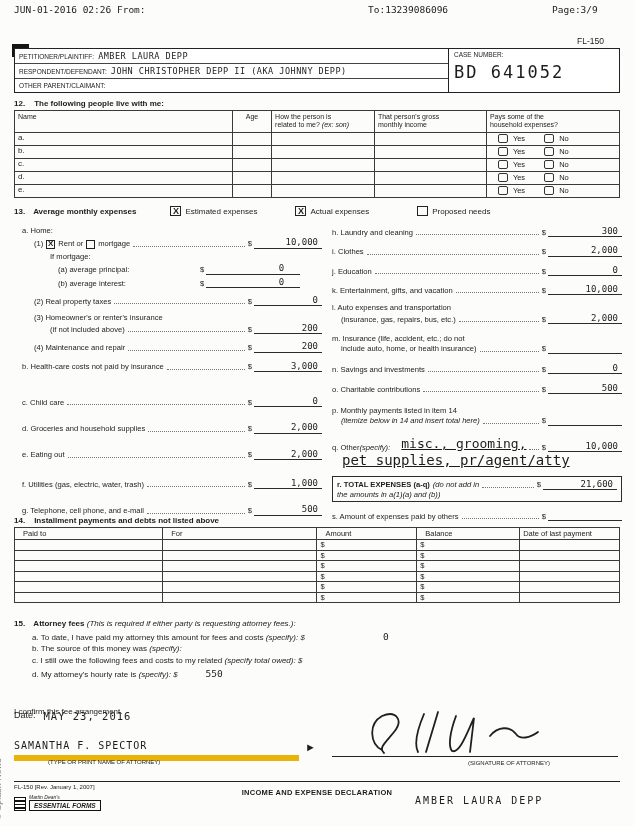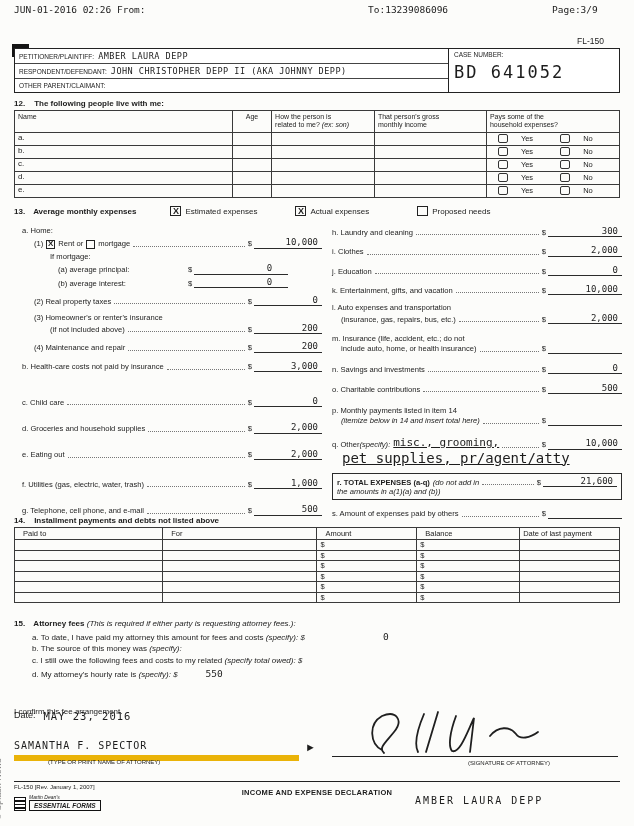--- a/index.html
+++ b/index.html
@@ -28,42 +28,42 @@
   .case-lbl{font-size:6.5px}
   .case-val{font-family:"DejaVu Sans Mono",monospace;font-size:17px;letter-spacing:2px;margin-top:4px}
 
   
   .item12{position:absolute;top:99px;left:14px;right:14px;font-size:8px}
   .ittl{display:flex;gap:9px;align-items:baseline}
   .t12{width:100%;border-collapse:collapse;margin-top:2px;border:1.3px solid #222}
   .t12 th,.t12 td{border:1px solid #3a3a3a;font-weight:normal;vertical-align:top;text-align:left}
   .t12 th{font-size:7px;line-height:1.2;padding:2px 3px}
   .t12 td{font-size:8px;height:13px;padding:0 3px}
-  .yn{display:flex;align-items:center;gap:13px;padding:1px 4px 0 8px;font-size:7.5px}
+  .yn{display:flex;align-items:center;gap:5px;padding:1px 4px 0 8px;font-size:7.5px}
   .cbx{display:inline-flex;width:10px;height:9px;border:1px solid #333;border-radius:2px;
        align-items:center;justify-content:center;font-size:8px;font-weight:bold;line-height:1;flex:none}
   .gap14{margin-left:14px}
 
   
   .item13h{position:absolute;top:206px;left:14px;right:14px;display:flex;align-items:center;font-size:8px}
   .item13h .ck{margin-left:34px;display:flex;align-items:center;gap:4px}
   .cbl{display:inline-flex;width:11px;height:10px;border:1.3px solid #222;align-items:center;
        justify-content:center;font-size:9px;font-weight:bold;line-height:1;flex:none}
 
   .expenses{position:absolute;top:226px;left:22px;right:12px;display:flex;font-size:7.6px;line-height:1.25}
   .ecl{width:300px;flex:none}
   .ecr{flex:1;padding-left:10px}
   .xr{display:flex;align-items:flex-end}
   .ldr{flex:1;border-bottom:1px dotted #777;margin:0 3px 2px 3px;min-width:6px}
   .cur{margin-right:2px}
   .vl{width:68px;flex:none;border-bottom:1px solid #2b2b2b;text-align:right;padding:0 4px 0 0;
       font-family:"DejaVu Sans Mono",monospace;font-size:9px;line-height:1.15;min-height:10px}
   .ecr .vl{width:74px}
   .i1{padding-left:12px}.i2{padding-left:28px}.i3{padding-left:36px}
-  .w140{width:130px;flex:none}
+  .w140{width:142px;flex:none}
   .vlw{width:94px;padding-right:16px}
   .cbs{display:inline-flex;width:9px;height:9px;border:1px solid #222;align-items:center;
        justify-content:center;font-size:8px;font-weight:bold;line-height:1;margin:0 3px;flex:none}
   .muln{text-decoration:underline}
   .rbox{border:1.2px solid #2b2b2b;padding:2px 4px;margin:3px 0 9px 0}
 
   
   .item14{position:absolute;top:516px;left:14px;right:14px;font-size:8px}
   .t14{width:100%;border-collapse:collapse;margin-top:2px;border:1.3px solid #222}
   .t14 th,.t14 td{border:1px solid #3a3a3a;font-weight:normal;text-align:left;font-size:7.5px}
@@ -412,21 +412,21 @@
       <div class="xr" style="margin-bottom:10px;padding-left:9px">
         <span class="it">(itemize below in 14 and insert total here)</span>
         <span class="ldr"></span>
         <span class="cur">$</span>
         <span class="vl"></span>
       </div>
 
       <div class="xr">
         <span>q. Other </span>
         <span class="it">(specify):</span>
-        <span class="mono muln" style="margin-left:3px;font-size:11px">misc., grooming,</span>
+        <span class="mono muln" style="margin-left:11px;font-size:13px">misc., grooming,</span>
         <span class="ldr"></span>
         <span class="cur">$</span>
         <span class="vl">10,000</span>
       </div>
       <div class="mono muln" style="padding-left:10px;font-size:14px;margin-bottom:6px">pet supplies, pr/agent/atty</div>
 
       <div class="rbox">
         <div class="xr">
           <span class="bd">r. TOTAL EXPENSES (a-q)</span>
           <span class="it" style="margin-left:3px">(do not add in</span>

